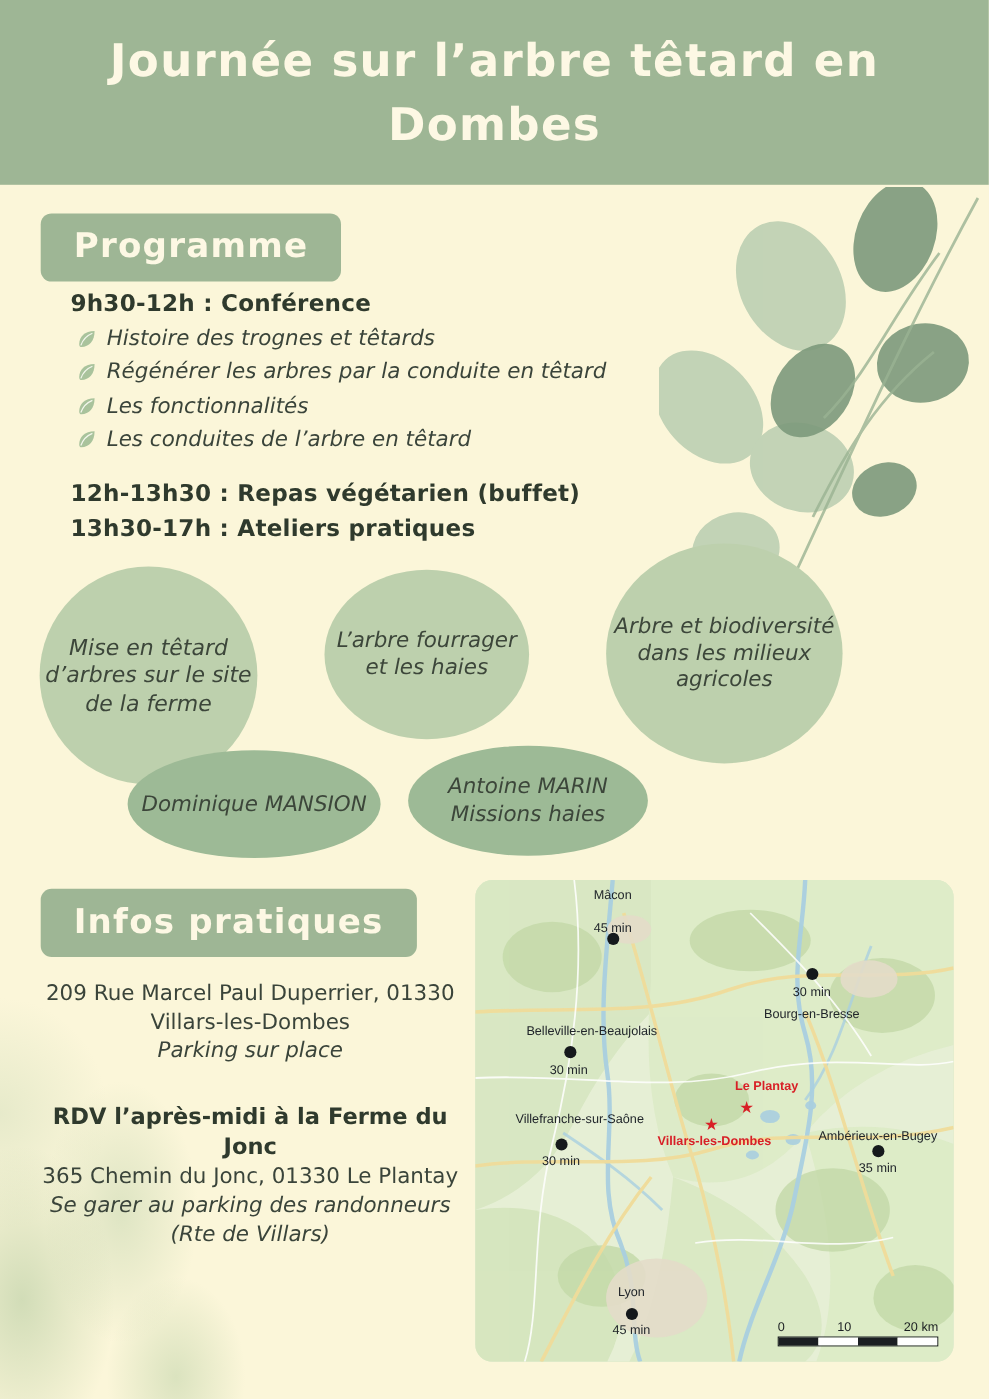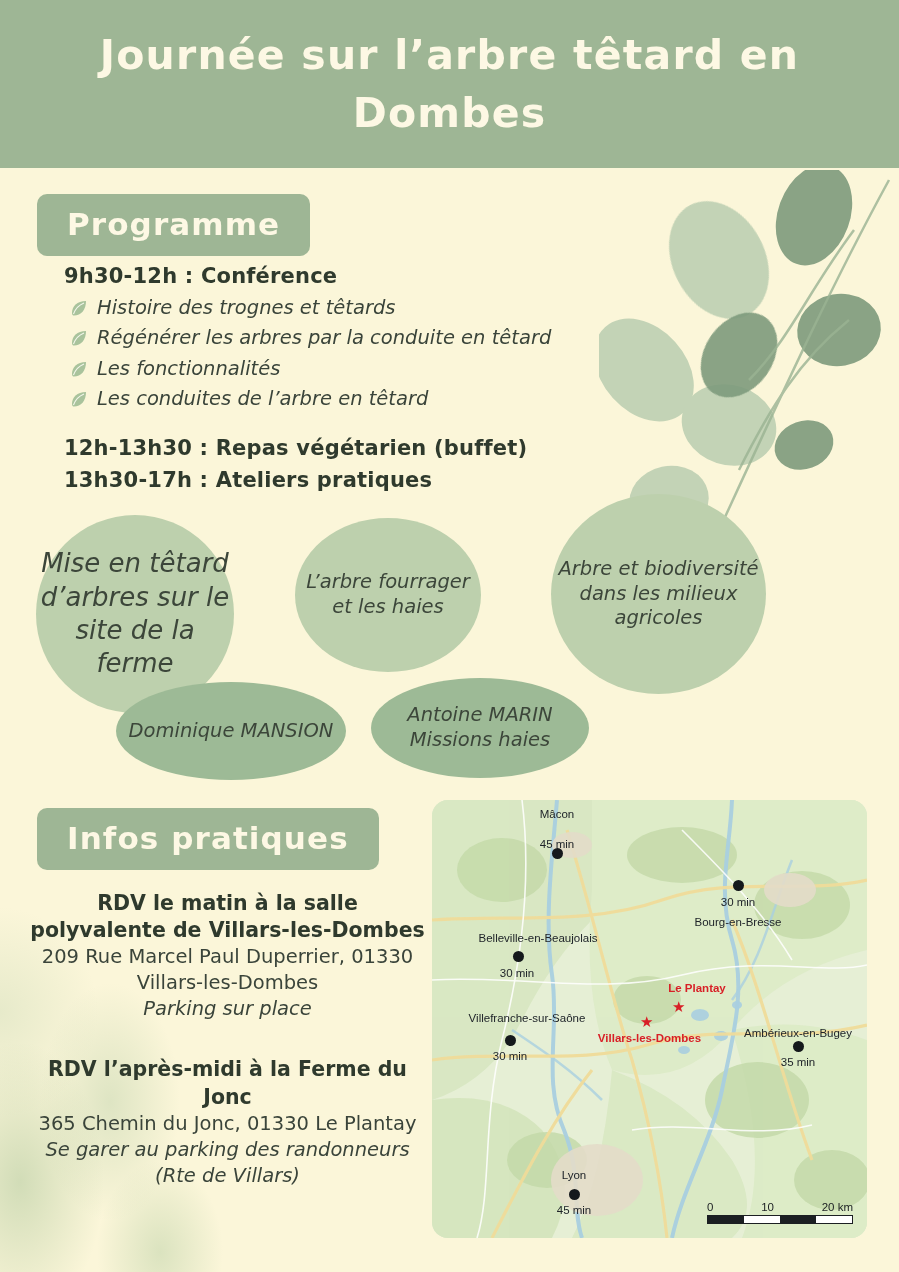--- a/index.html
+++ b/index.html
@@ -104,21 +104,21 @@
     border-radius: 50%;
     display: flex;
     align-items: center;
     justify-content: center;
     text-align: center;
     color: #3c463a;
     font-style: italic;
     line-height: 1.28;
   }
   .blob.dark { background: #9dba96; }
-  #blob1 { left: 36px;  top: 515px; width: 198px; height: 198px; font-size: 26px; }
+  #blob1 { left: 36px;  top: 515px; width: 198px; height: 198px; font-size: 20px; }
   #blob2 { left: 295px; top: 518px; width: 186px; height: 154px; font-size: 19.5px; }
   #blob3 { left: 551px; top: 494px; width: 215px; height: 200px; font-size: 19.5px; }
   #name1 { left: 116px; top: 682px; width: 230px; height: 98px;  font-size: 19.5px; }
   #name2 { left: 371px; top: 678px; width: 218px; height: 100px; font-size: 19.5px; }
   #name3 { left: 655px; top: 660px; width: 222px; height: 106px; font-size: 19.5px; }
 
   
   .infos { position: absolute; left: 30px; top: 890px; width: 395px; text-align: center; }
   .info-title {
     font-size: 20.5px;
@@ -253,21 +253,20 @@
   <div id="blob2" class="blob">L’arbre fourrager et les haies</div>
   <div id="blob1" class="blob">Mise en têtard d’arbres sur le site de la ferme</div>
 
   <div id="name2" class="blob dark" style="white-space:pre-line">Antoine MARIN
 Missions haies</div>
   <div id="name1" class="blob dark">Dominique MANSION</div>
 
   <div id="infos-pill" class="pill">Infos pratiques</div>
 
   <div class="infos">
-    <div class="info-title">RDV le matin à la salle polyvalente de Villars-les-Dombes</div>
     <div class="info-line">209 Rue Marcel Paul Duperrier, 01330</div>
     <div class="info-line">Villars-les-Dombes</div>
     <div class="info-line it">Parking sur place</div>
     <div class="gap"></div>
     <div class="info-title">RDV l’après-midi à la Ferme du Jonc</div>
     <div class="info-line">365 Chemin du Jonc, 01330 Le Plantay</div>
     <div class="info-line it">Se garer au parking des randonneurs</div>
     <div class="info-line it">(Rte de Villars)</div>
   </div>
 

